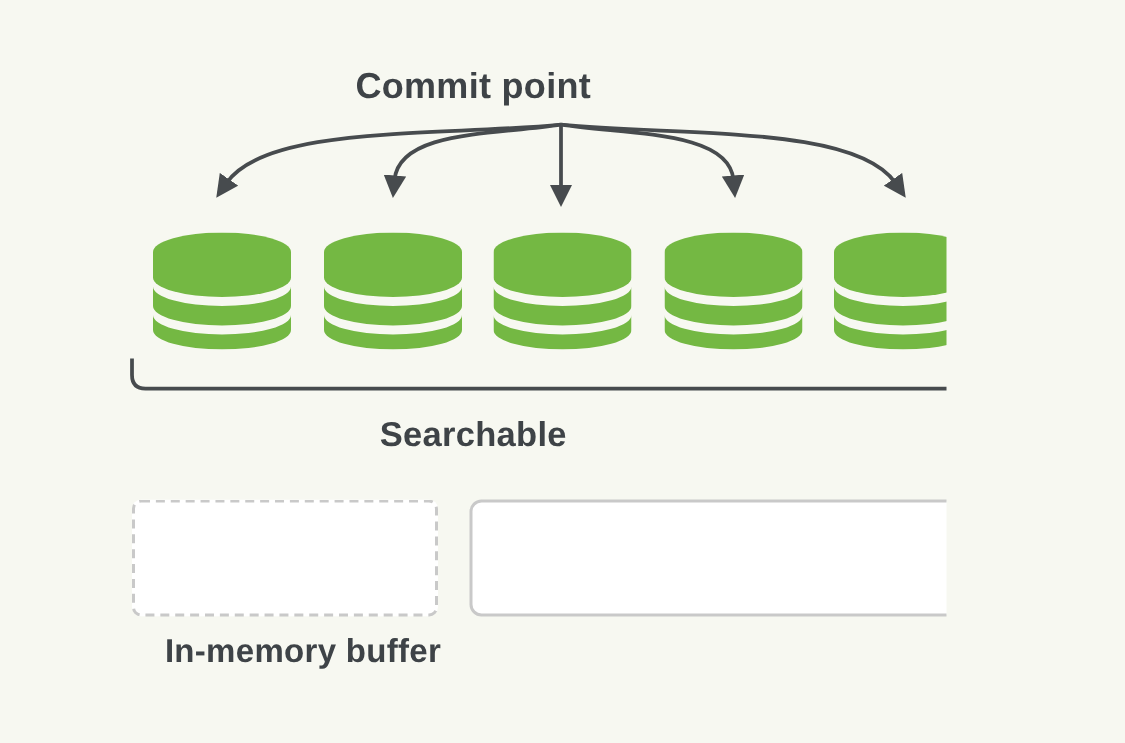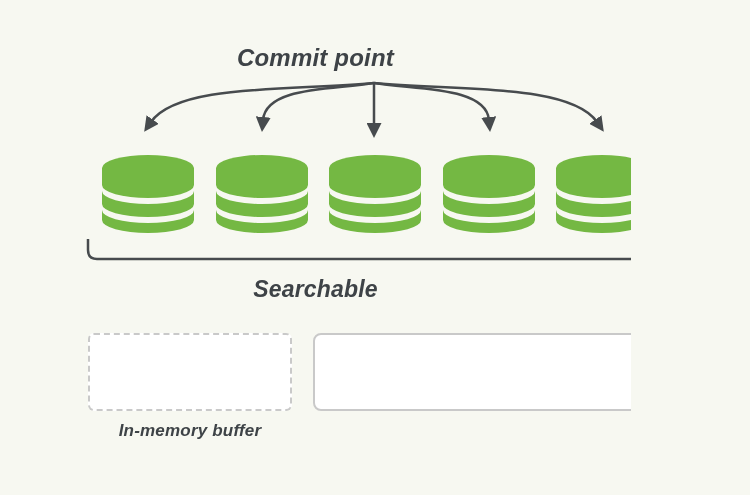--- a/index.html
+++ b/index.html
@@ -1,25 +1,25 @@
 <!DOCTYPE html>
 <html style="--background: #f7f8f1; --green: #74b843; --line: #474b4e; --text: #3e4347; --box-border: #c9c9c9; --box-fill: #ffffff;"><head>
 <meta charset="utf-8">
 <style>
   :root{
     --background:#f7f8f1; --green:#74b843; --line:#474b4e;
     --text:#3e4347; --box-border:#c9c9c9; --box-fill:#ffffff;
   }
   html,body{margin:0;padding:0;}
   body{font-family:"Liberation Sans","DejaVu Sans",sans-serif;background:var(--background);}
-  .stage{position:relative;width:631px;height:495px;background:var(--background);overflow:hidden;font-style:italic;}
+  .stage{position:relative;width:631px;height:495px;background:var(--background);overflow:hidden;}
   .label{position:absolute;color:var(--text);font-weight:bold;text-align:center;letter-spacing:.2px;}
   .title{left:0;right:0;top:44px;font-size:24px;}
   .searchable-label{left:0;right:0;top:276px;font-size:23px;}
-  .buffer-label{left:88px;width:204px;top:421px;font-size:17px;}
+  .buffer-label{left:100px;width:204px;top:421px;font-size:22px;}
   .translog-label{left:313px;width:346px;top:421px;font-size:22px;}
   .arrow-layer{position:absolute;left:0;top:0;width:750px;height:495px;}
   .cyl-row{position:absolute;left:102px;top:155px;width:546px;height:78px;
            display:flex;justify-content:space-between;align-items:flex-start;}
   .cylinder{width:92px;height:78px;display:block;}
   .box{position:absolute;top:333px;height:78px;background:var(--box-fill);box-sizing:border-box;}
   .buffer-box{left:88px;width:204px;border:2px dashed var(--box-border);border-radius:6px;}
   .translog-box{left:313px;width:346px;border:2px solid var(--box-border);border-radius:8px;}
 </style>
 </head>

